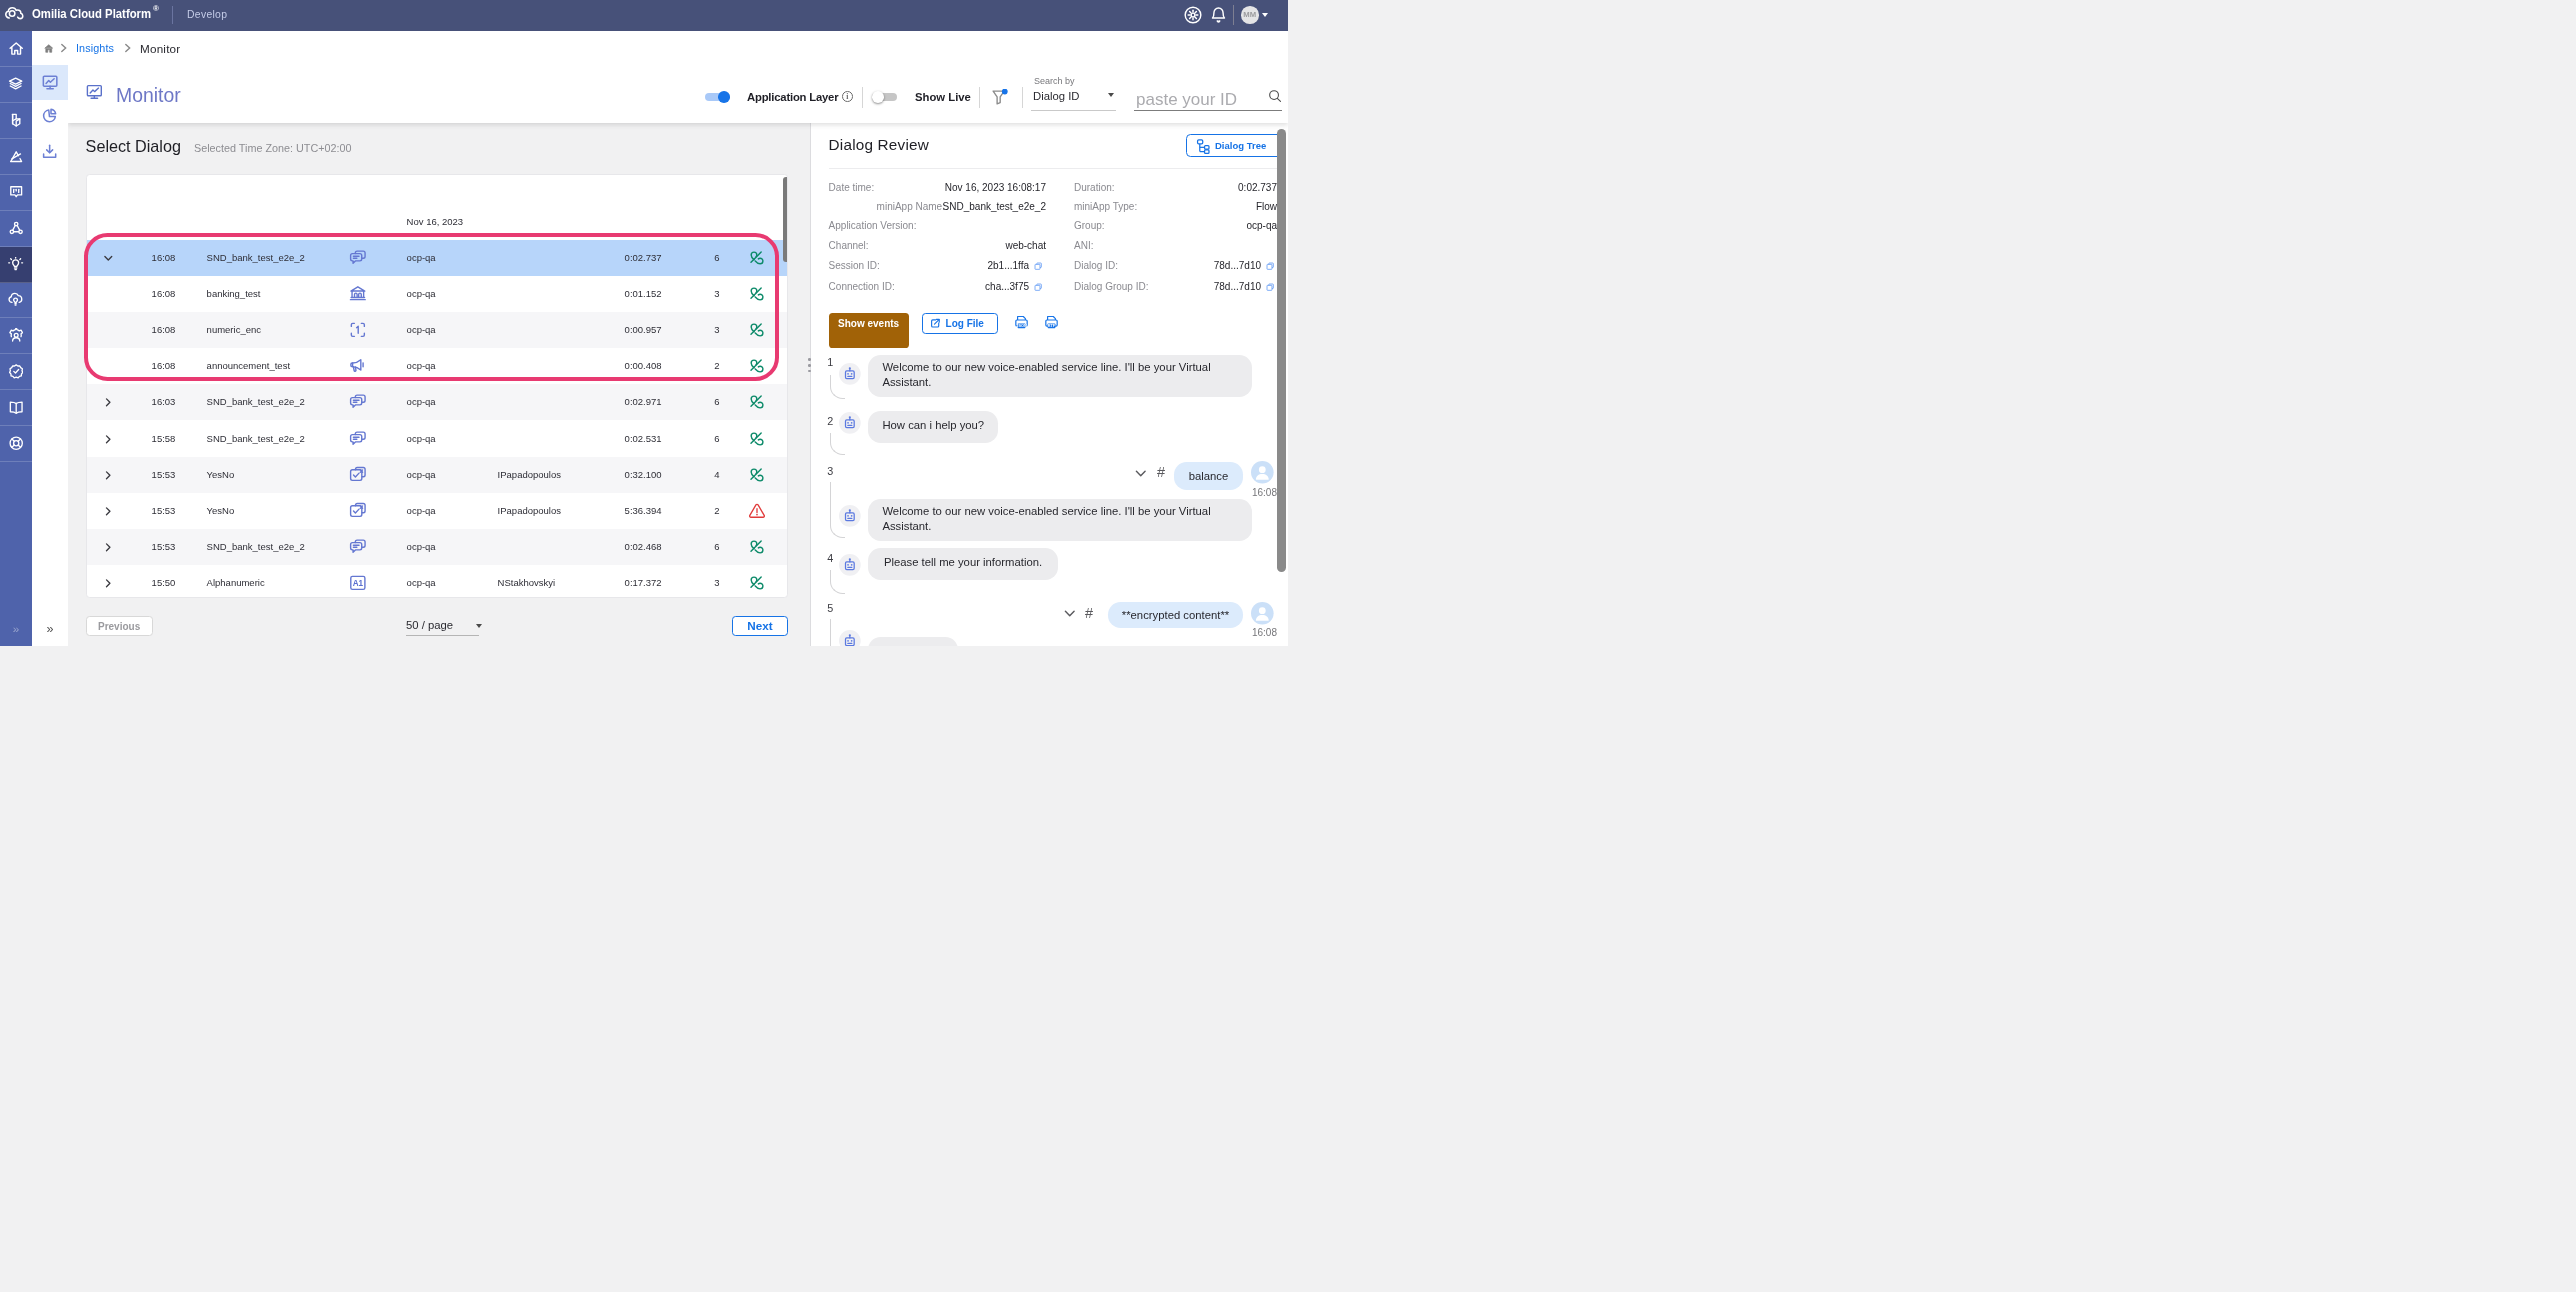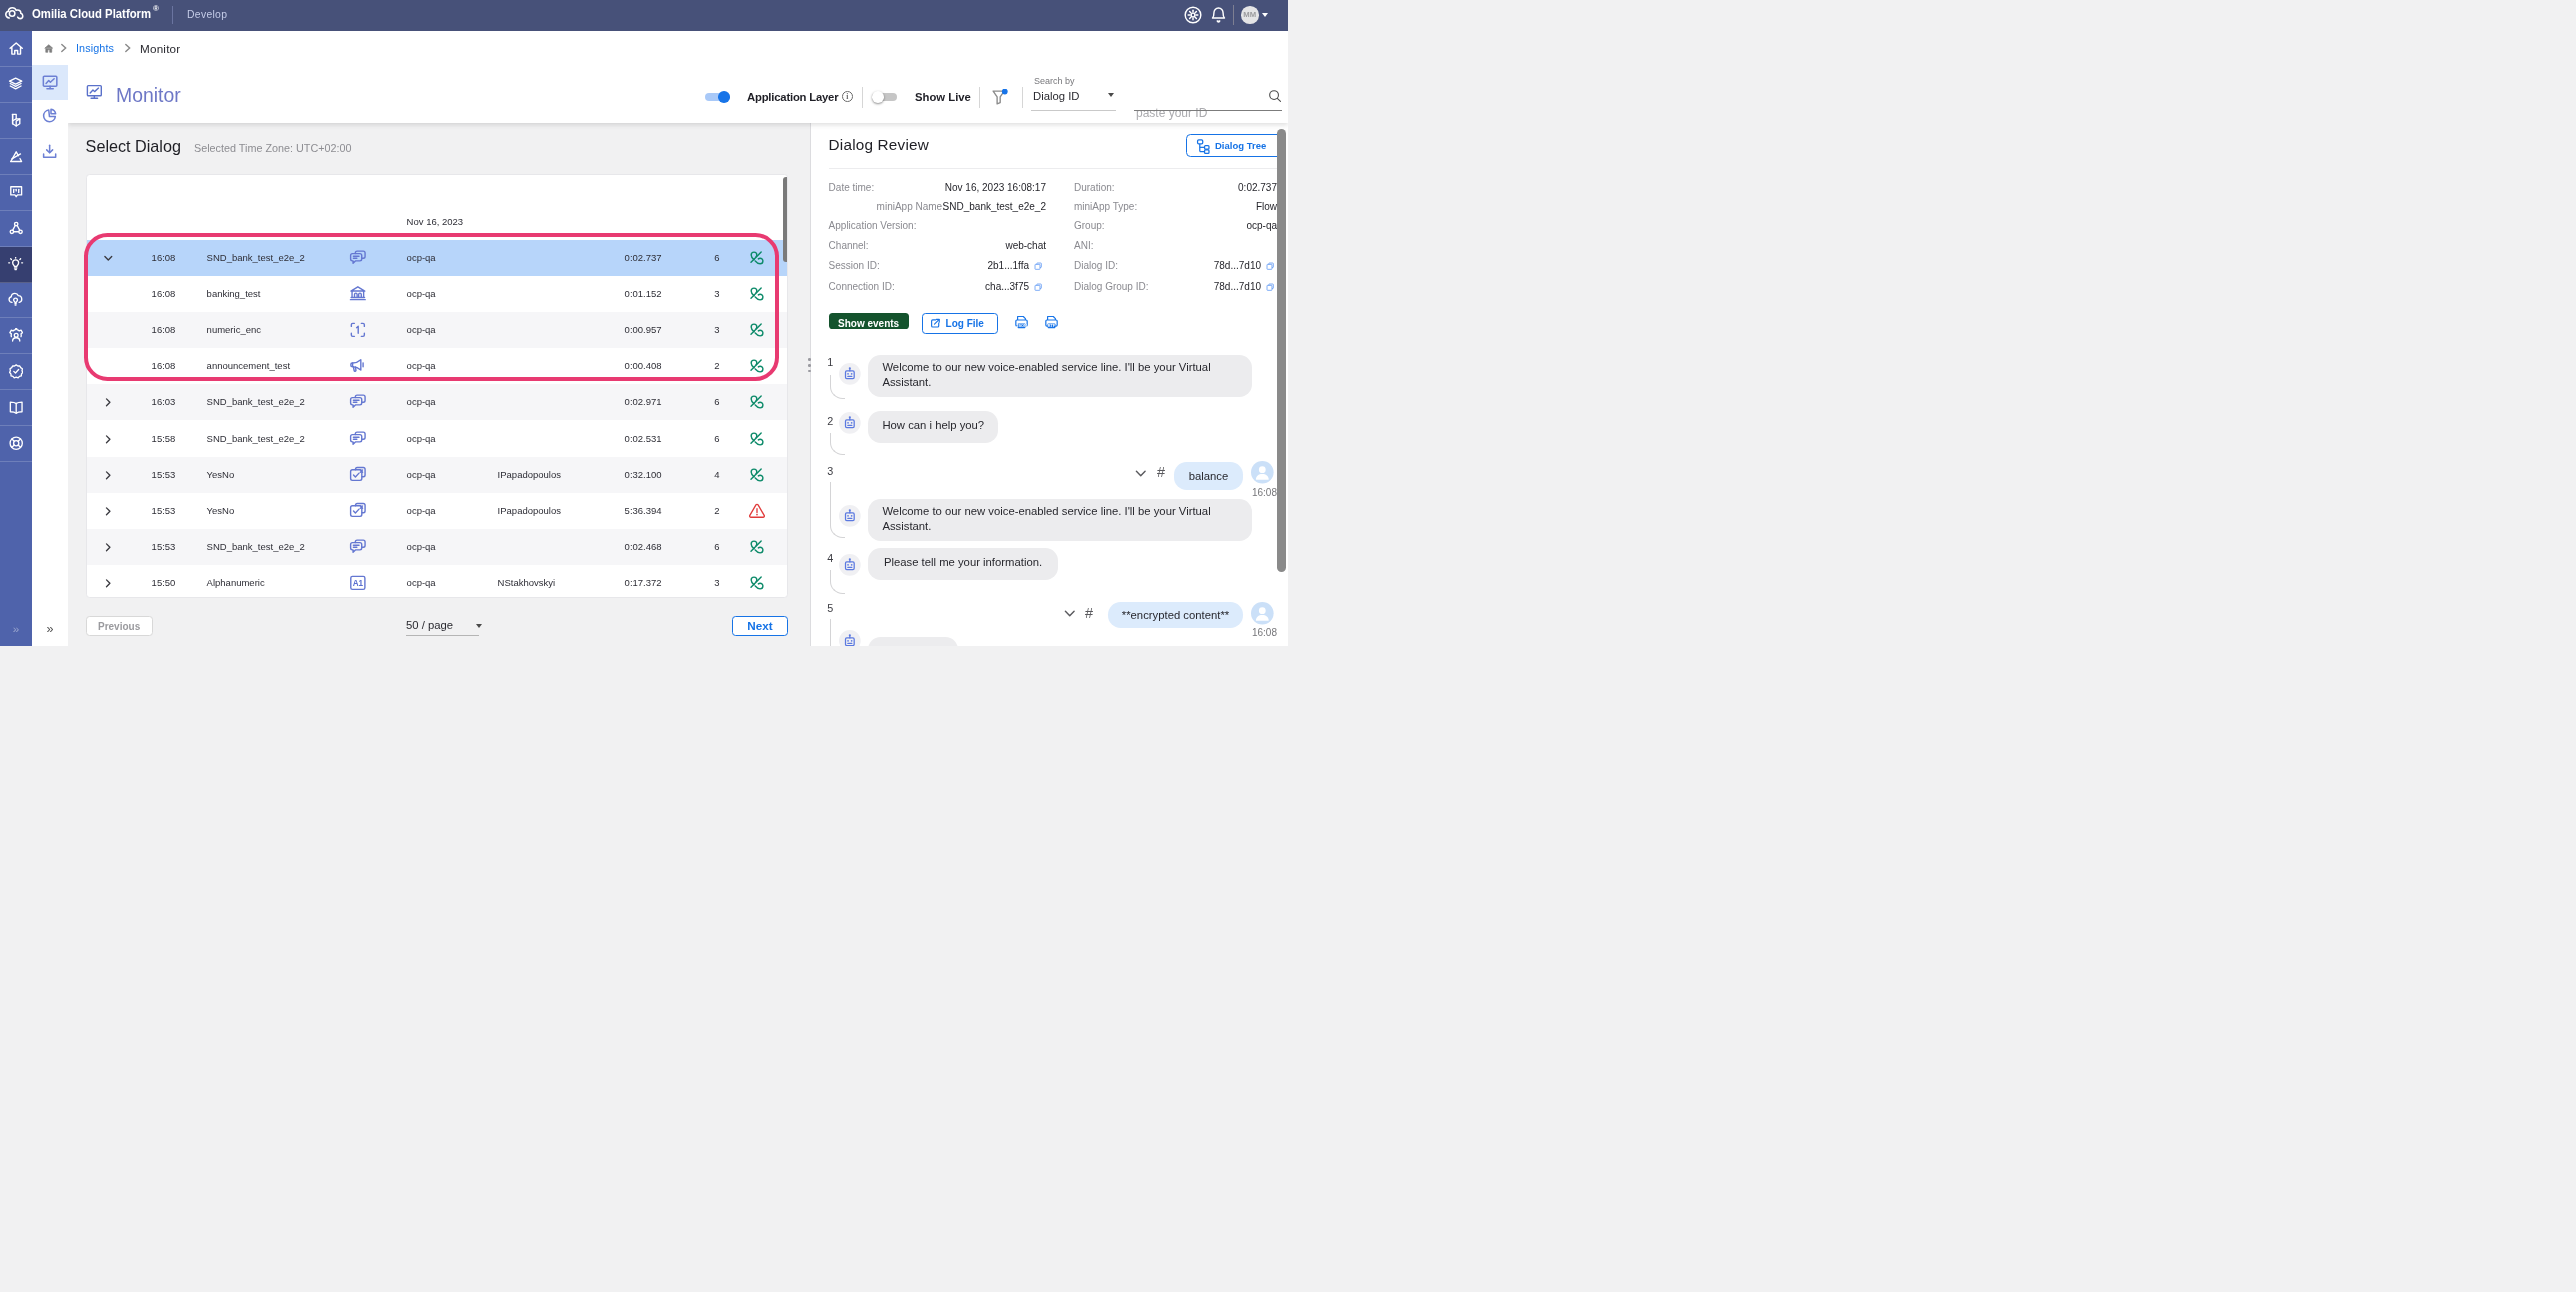--- a/index.html
+++ b/index.html
@@ -349,21 +349,21 @@
   <svg class="abs" style="left:923px;top:23.5px;" width="17" height="17" viewBox="0 0 20 20">
     <path d="M2.5 2.5 H15.5 L10.8 9.2 V16 L7.2 17.5 V9.2 Z" fill="none" stroke="#8b8b8b" stroke-width="1.6" stroke-linejoin="round"></path>
     <circle cx="16.2" cy="3" r="3.4" fill="#1774e8"></circle>
   </svg>
   <div class="abs" style="left:954px;top:22px;width:0.9px;height:21px;background:#d6d6d6;"></div>
 
   <div class="abs" style="left:966px;top:10.8px;font-size:9px;color:#77777b;">Search by</div>
   <div class="abs" style="left:965px;top:24.6px;font-size:11.3px;color:#2a2a30;">Dialog ID</div>
   <div class="abs" style="left:1040px;top:27.5px;width:0;height:0;border-left:3.2px solid transparent;border-right:3.2px solid transparent;border-top:4.1px solid #4a4a4a;"></div>
   <div class="abs" style="left:963px;top:45px;width:85px;height:0.9px;background:#c9c9c9;"></div>
-  <div class="abs" style="left:1068px;top:25px;font-size:12px;color:#ababaf;margin-top:16px;">paste your ID</div>
+  <div class="abs" style="left:1068px;top:25px;font-size:17px;color:#ababaf;">paste your ID</div>
   <div class="abs" style="left:1066px;top:45px;width:148px;height:1.4px;background:#7c7c7c;"></div>
   <svg class="abs" style="left:1200px;top:23.5px;" width="14.4" height="14.4" viewBox="0 0 19 19">
     <circle cx="8" cy="8" r="5.8" fill="none" stroke="#4a4a4a" stroke-width="1.4"></circle>
     <path d="M12.3 12.3 L16.5 16.5" stroke="#4a4a4a" stroke-width="1.4" stroke-linecap="round"></path>
   </svg>
 </div>
 
 <div class="abs" id="main-left" style="left:68px;top:123px;width:742px;height:524px;">
   <div class="abs" style="left:17.6px;top:14px;font-size:16.2px;color:#1e1e24;">Select Dialog</div>
   <div class="abs" style="left:126px;top:19px;font-size:10.8px;color:#8d8d92;">Selected Time Zone: UTC+02:00</div>
@@ -590,21 +590,21 @@
       <span class="mv" style="width:218px;">cha...3f75</span>
       <svg class="cpy" style="left:222px;" viewBox="0 0 24 24">
         <use href="#i-copy"></use>
       </svg>
       <span class="ml" style="left:263px;">Dialog Group ID:</span>
       <span class="mv" style="width:450px;">78d...7d10</span>
       <svg class="cpy" style="left:454px;" viewBox="0 0 24 24">
         <use href="#i-copy"></use>
       </svg>
     </div>
-  <div class="abs" style="left:17.6px;top:190px;width:80px;height:16px;background:#14532d;border-radius:3.6px;color:#fff;font-size:10px;font-weight:bold;text-align:center;line-height:21px;">Show events</div>
+  <div class="abs" style="left:17.6px;top:190px;width:80px;height:35px;background:#a16207;border-radius:3.6px;color:#fff;font-size:10px;font-weight:bold;text-align:center;line-height:21px;">Show events</div>
   <div class="abs" style="left:111px;top:190px;width:76px;height:21px;border:1.4px solid #1673e6;border-radius:3.6px;">
     <svg class="abs" style="left:6.3px;top:2.7px;" width="12.6" height="12.6" viewBox="0 0 24 24">
         <g stroke="#1673e6" fill="none" stroke-width="2.2" stroke-linecap="round" stroke-linejoin="round">
       <path d="M12.5 5.5 H7 A2 2 0 0 0 5 7.5 V17 A2 2 0 0 0 7 19 H16.5 A2 2 0 0 0 18.5 17 V11.5"></path>
       <path d="M10.5 13.5 L19 5"></path>
           <path d="M14 4.5 H19.5 V10"></path>
     </g>
       </svg>
     <div class="abs" style="left:22.6px;top:4.1px;font-size:10px;font-weight:bold;color:#1673e6;">Log File</div>
   </div>

